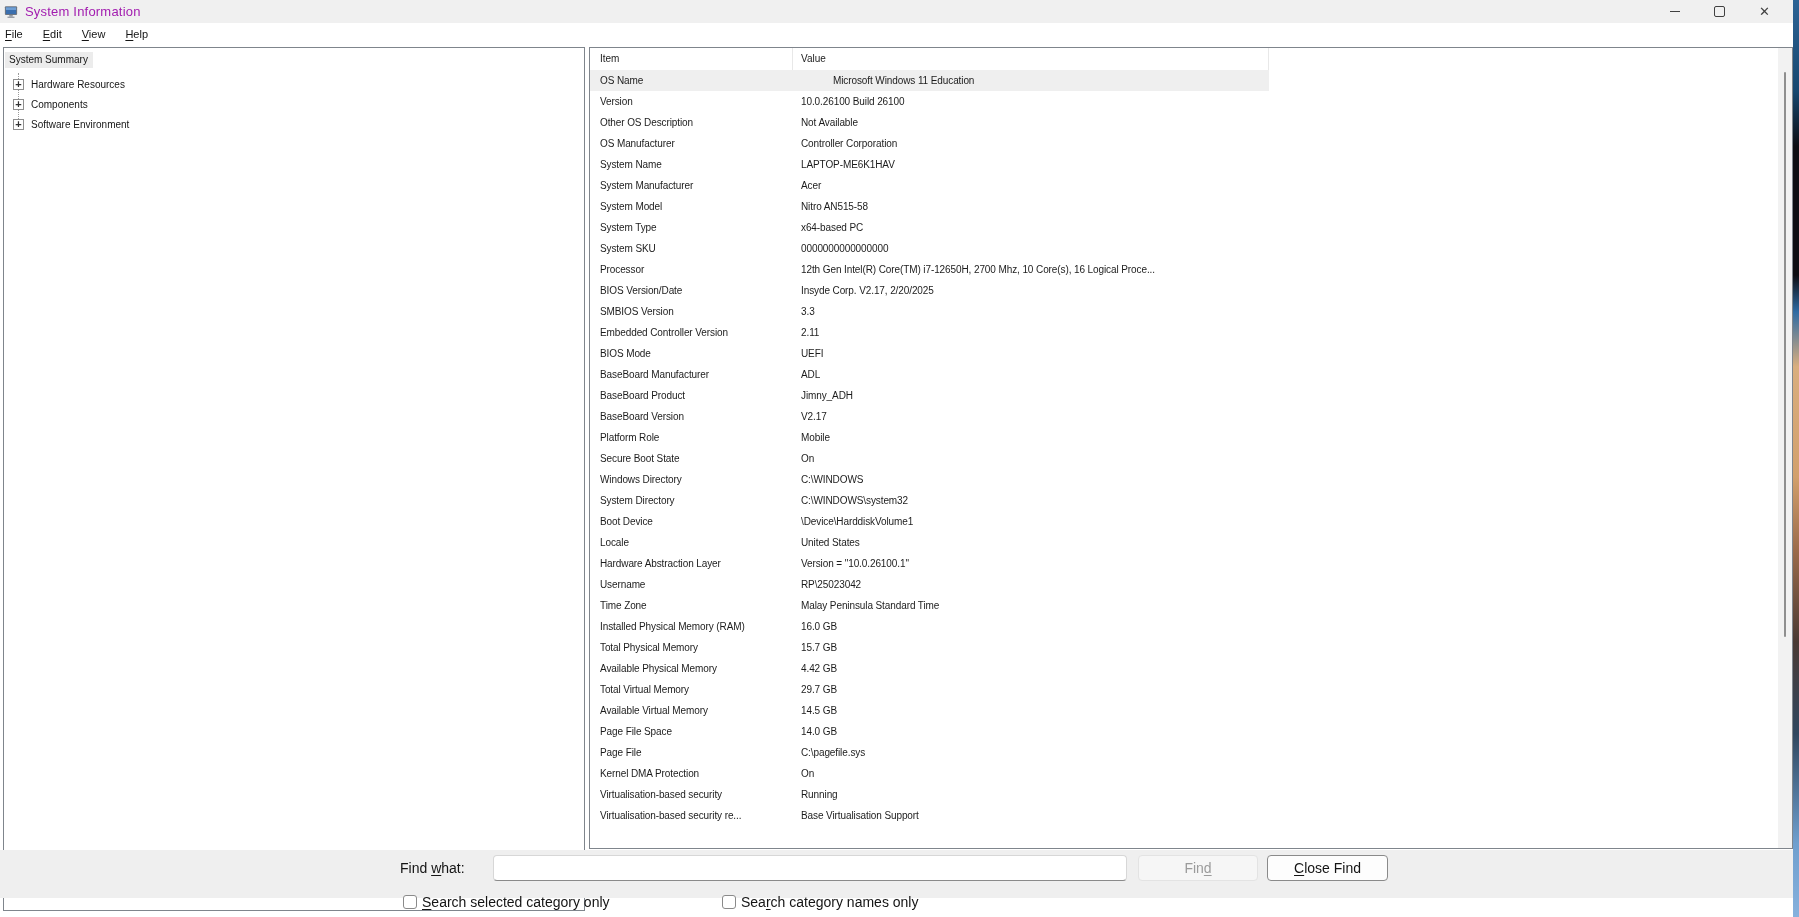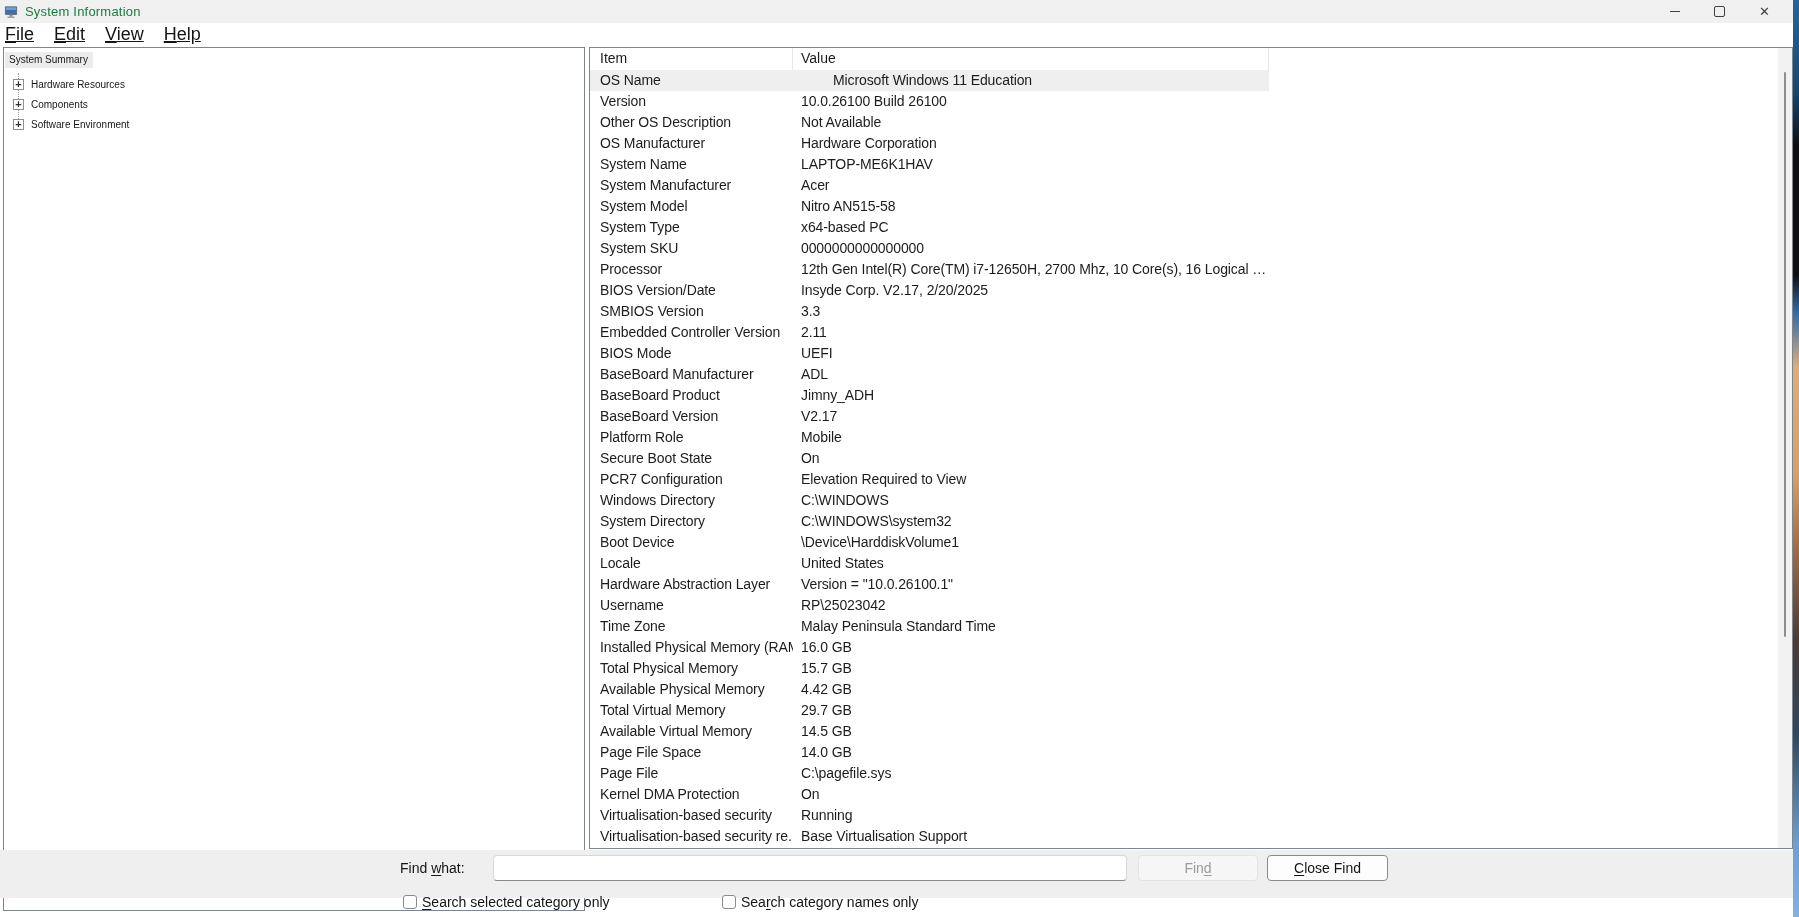--- a/index.html
+++ b/index.html
@@ -8,46 +8,46 @@
     background:#ffffff;font-family:"Liberation Sans",sans-serif;
     -webkit-font-smoothing:antialiased;
   }
   u{text-decoration:underline;text-underline-offset:2px;}
 
   .window{position:absolute;left:0;top:0;width:1793px;height:917px;background:#fff;}
 
   
   .titlebar{position:absolute;left:0;top:0;width:100%;height:23px;background:#f0f0f0;display:flex;align-items:center;}
   .app-icon{margin-left:4px;width:14px;height:14px;display:inline-flex;}
-  .title{margin-left:7px;font-size:13px;color:#15803d;letter-spacing:.2px;}
+  .title{margin-left:7px;font-size:13px;color:#a21caf;letter-spacing:.2px;}
   .controls{position:absolute;right:6px;top:0;height:23px;display:flex;}
   .ctrl{width:45px;height:23px;display:flex;align-items:center;justify-content:center;cursor:default;}
   .glyph-min{width:10px;height:1px;background:#404040;display:block;}
   .glyph-max{width:9px;height:9px;border:1px solid #404040;border-radius:2px;display:block;}
   .glyph-close{font-size:13px;color:#404040;line-height:1;}
 
   
-  .menubar{position:absolute;left:0;top:23px;width:100%;height:23px;background:#ffffff;display:flex;align-items:center;font-size:18px;color:#141414;text-decoration:underline;}
+  .menubar{position:absolute;left:0;top:23px;width:100%;height:23px;background:#ffffff;display:flex;align-items:center;font-size:11px;color:#141414;}
   .menu-item{padding:2px 10px 3px 10px;}
   .menu-item:first-child{padding-left:5px;}
 
   
   .tree-panel{position:absolute;left:3px;top:47px;width:582px;height:864px;box-sizing:border-box;
     border:1px solid #7f858c;background:#fff;font-size:10px;color:#161616;}
   .tree-root{position:absolute;left:1px;top:4px;padding:2px 5px 3px 4px;background:#ececec;width:max-content;}
   .tree-line{position:absolute;left:14px;top:25px;height:54px;width:0;border-left:1px dotted #9a9a9a;}
   .tree-item{position:absolute;left:0;height:20px;width:100%;display:flex;align-items:center;}
   .expander{position:absolute;left:9px;width:11px;height:11px;box-sizing:border-box;border:1px solid #8f8f8f;background:#fff;
     display:flex;align-items:center;justify-content:center;}
   .expander::before{content:"+";font-size:11px;line-height:8px;color:#333;font-weight:bold;}
   .tlabel{margin-left:27px;white-space:nowrap;}
 
   
   .list-panel{position:absolute;left:589px;top:47px;width:1204px;height:802px;box-sizing:border-box;
-    border:1px solid #7f858c;background:#fff;font-size:14px;}
+    border:1px solid #7f858c;background:#fff;font-size:10px;}
   .lheader{position:absolute;left:0;top:0;height:22px;width:679px;border-bottom:1px solid #e2e2e2;display:flex;background:#fff;}
   .hcell{box-sizing:border-box;height:22px;line-height:21px;color:#1c1c1c;white-space:nowrap;}
   .hcell.item{width:203px;padding-left:10px;border-right:1px solid #e8e8e8;}
   .hcell.value{flex:1;padding-left:8px;border-right:1px solid #e8e8e8;}
   .rows{position:absolute;left:0;top:22px;bottom:0;width:679px;overflow:hidden;}
   .row{height:21px;display:flex;}
   .row.selected{background:var(--sel,#efefef);gap:32px;}
   .cell{box-sizing:border-box;height:21px;line-height:21px;white-space:nowrap;overflow:hidden;color:#1c1c1c;letter-spacing:-0.1px;}
   .cell.item{width:203px;padding-left:10px;flex:none;}
   .cell.value{flex:1;padding-left:8px;text-overflow:ellipsis;}
@@ -141,21 +141,21 @@
         <div class="row">
           <div class="cell item">Version</div>
           <div class="cell value">10.0.26100 Build 26100</div>
         </div>
         <div class="row">
           <div class="cell item">Other OS Description</div>
           <div class="cell value">Not Available</div>
         </div>
         <div class="row">
           <div class="cell item">OS Manufacturer</div>
-          <div class="cell value">Hardware Corporation</div>
+          <div class="cell value">Controller Corporation</div>
         </div>
         <div class="row">
           <div class="cell item">System Name</div>
           <div class="cell value">LAPTOP-ME6K1HAV</div>
         </div>
         <div class="row">
           <div class="cell item">System Manufacturer</div>
           <div class="cell value">Acer</div>
         </div>
         <div class="row">
@@ -202,24 +202,20 @@
           <div class="cell item">BaseBoard Version</div>
           <div class="cell value">V2.17</div>
         </div>
         <div class="row">
           <div class="cell item">Platform Role</div>
           <div class="cell value">Mobile</div>
         </div>
         <div class="row">
           <div class="cell item">Secure Boot State</div>
           <div class="cell value">On</div>
-        </div>
-        <div class="row">
-          <div class="cell item">PCR7 Configuration</div>
-          <div class="cell value">Elevation Required to View</div>
         </div>
         <div class="row">
           <div class="cell item">Windows Directory</div>
           <div class="cell value">C:\WINDOWS</div>
         </div>
         <div class="row">
           <div class="cell item">System Directory</div>
           <div class="cell value">C:\WINDOWS\system32</div>
         </div>
         <div class="row">

